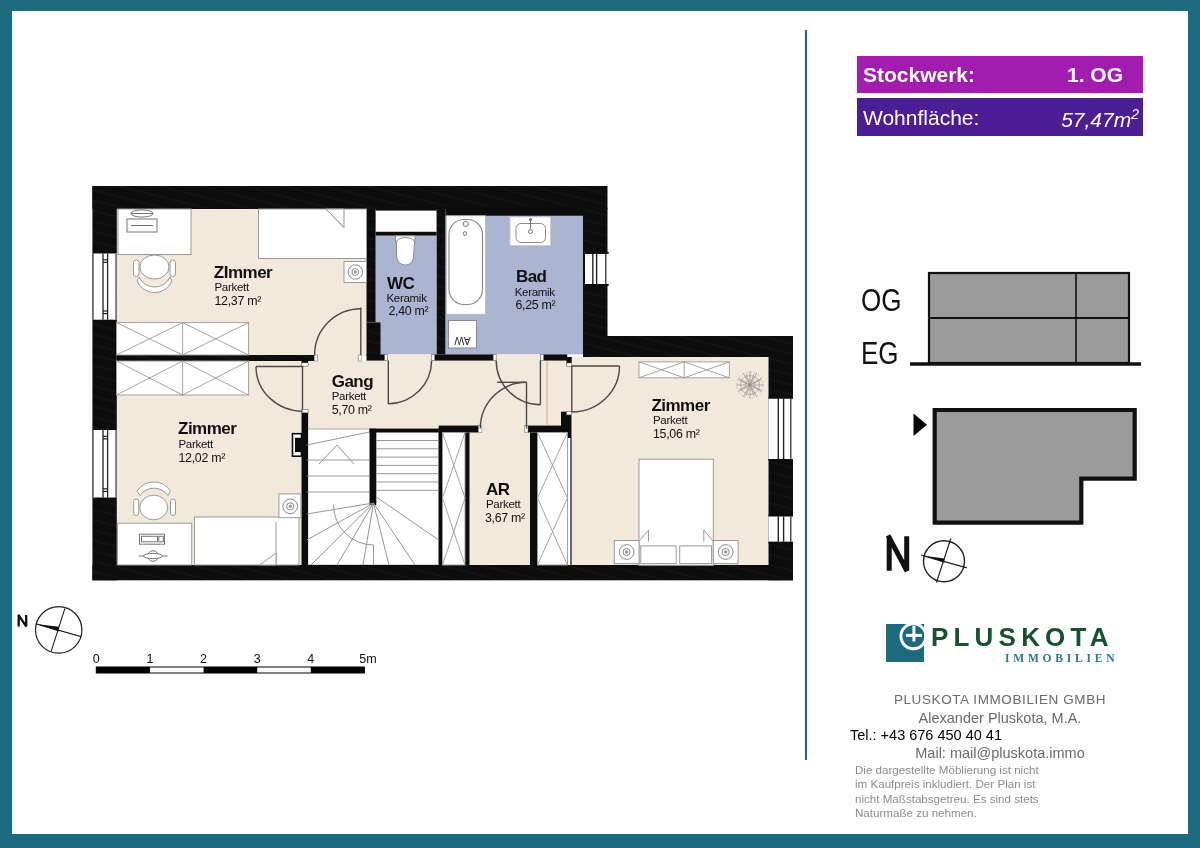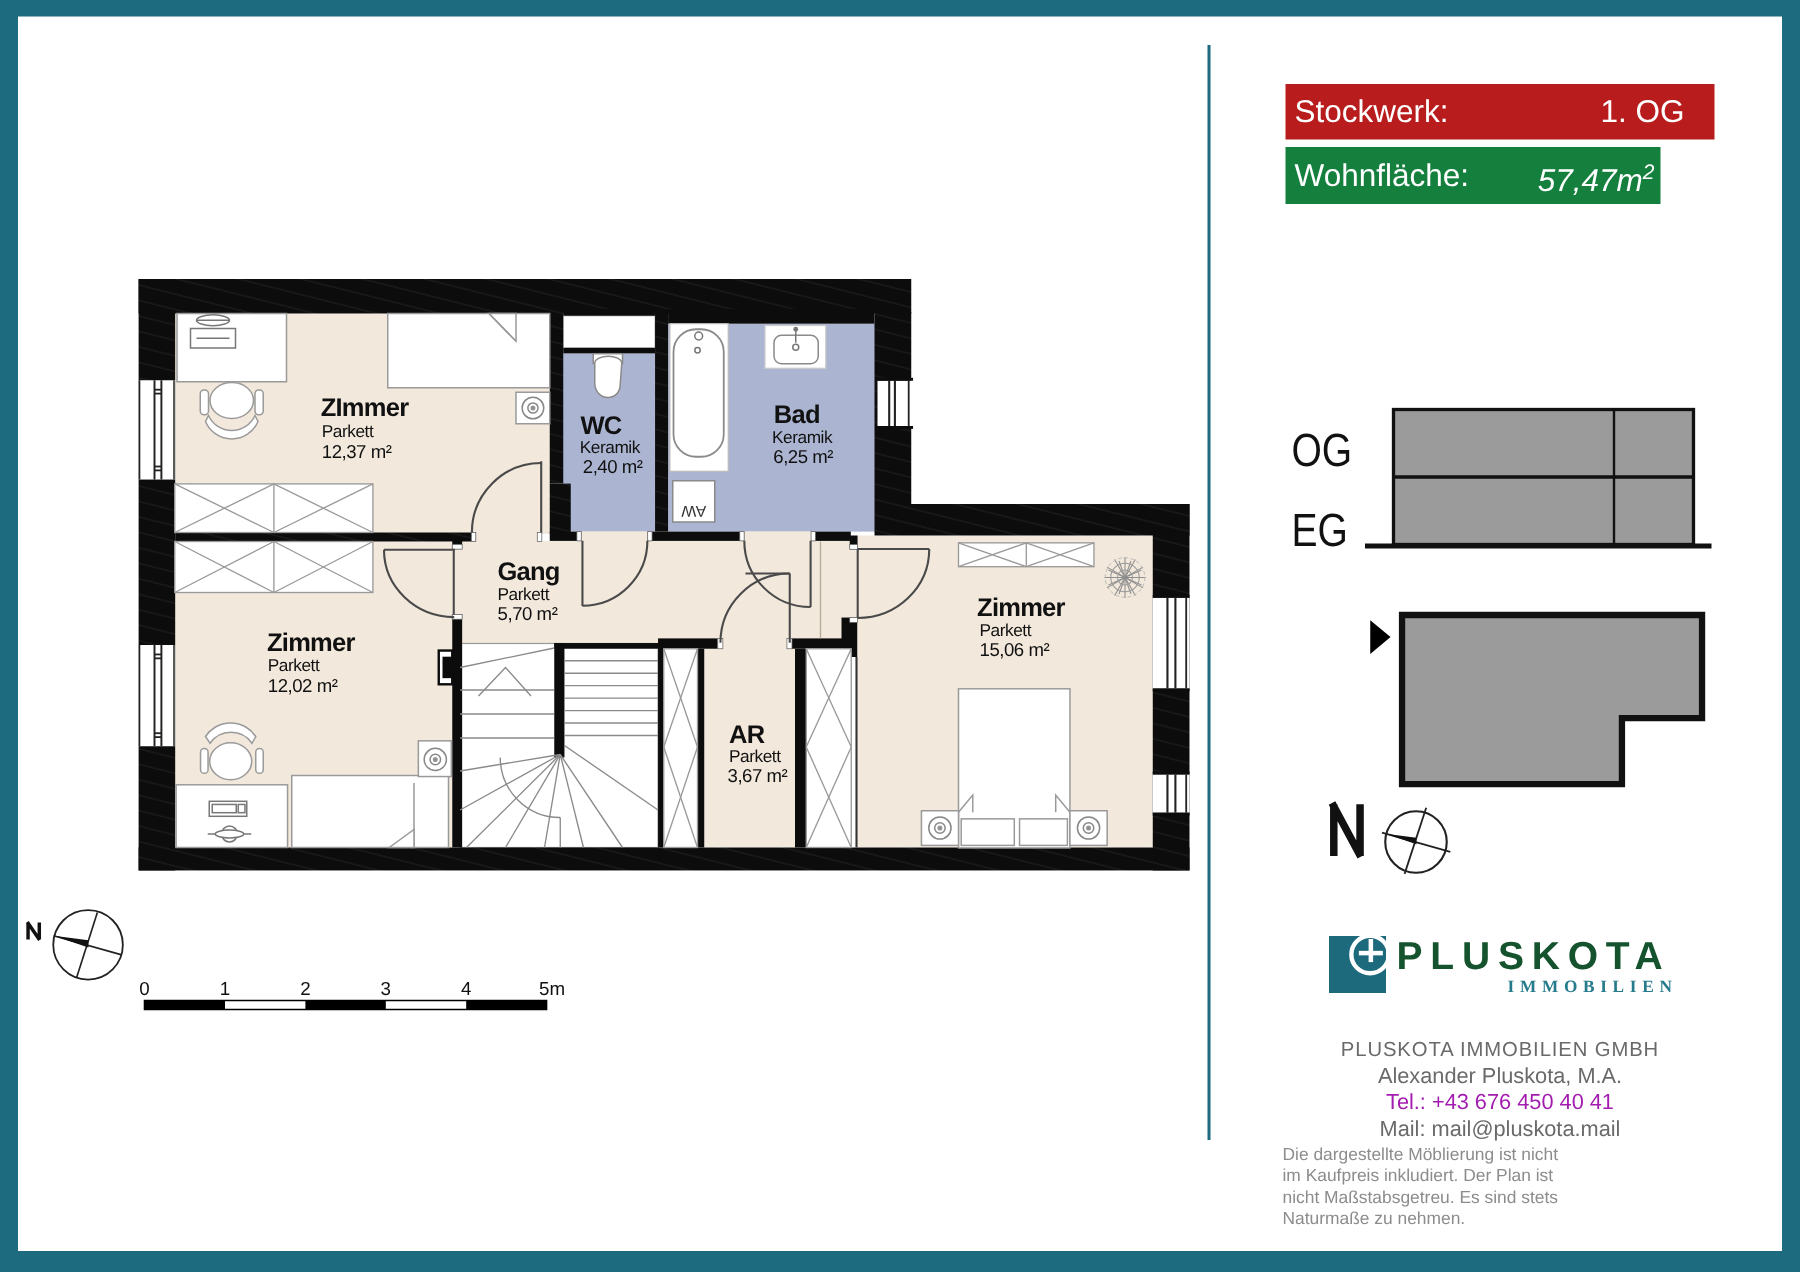--- a/index.html
+++ b/index.html
@@ -14,26 +14,26 @@
   <div class="abs" style="left:0;top:0;width:1200px;height:11px;background:#1d6b7f;"></div>
 
   <div class="abs" style="left:0;top:0;width:12px;height:848px;background:#1d6b7f;"></div>
 
   <div class="abs" style="left:1188px;top:0;width:12px;height:848px;background:#1d6b7f;"></div>
 
   <div class="abs" style="left:0;top:834px;width:1200px;height:14px;background:#1d6b7f;"></div>
 
   <div class="abs" style="left:805px;top:30px;width:2px;height:730px;background:#1d6b7f;"></div>
 
-  <div class="abs" style="left:857px;top:56px;width:286px;height:37px;background:#b91c1c;color:#fff;font-size:21px;">
+  <div class="abs" style="left:857px;top:56px;width:286px;height:37px;background:#a21caf;color:#fff;font-size:21px;font-weight:bold;">
     <span class="abs" style="left:6px;top:7px;">Stockwerk:</span>
     <span class="abs" style="right:20px;top:7px;margin-left:12px;">1. OG</span>
   </div>
 
-  <div class="abs" style="left:857px;top:98px;width:250px;height:38px;background:#15803d;color:#fff;font-size:21px;">
+  <div class="abs" style="left:857px;top:98px;width:286px;height:38px;background:#4c1d95;color:#fff;font-size:21px;">
     <span class="abs" style="left:6px;top:8px;">Wohnfläche:</span>
     <span class="abs" style="right:4px;top:8px;font-style:italic;">57,47m<sup style="font-size:14px;">2</sup></span>
   </div>
 
   <svg class="abs" style="left:840px;top:250px;" width="320" height="340" viewBox="840 250 320 340">
 
     <text x="861" y="311" font-size="31" fill="#111" transform="translate(861,311) scale(0.84,1) translate(-861,-311)" font-family="Liberation Sans">OG</text>
 
     <text x="861" y="364" font-size="31" fill="#111" transform="translate(861,364) scale(0.84,1) translate(-861,-364)" font-family="Liberation Sans">EG</text>
 
@@ -71,23 +71,23 @@
   </svg>
 
   <div class="abs" style="left:931px;top:622px;width:200px;color:#14532d;font-size:26px;font-weight:bold;letter-spacing:5.2px;">PLUSKOTA</div>
 
   <div class="abs" style="left:1005px;top:652px;width:130px;color:#257a8c;font-size:11.5px;font-weight:bold;letter-spacing:3.8px;font-family:Liberation Serif, serif;">IMMOBILIEN</div>
 
   <div class="abs" style="left:850px;top:710px;width:300px;text-align:center;color:#6a6a6a;font-size:14.5px;">Alexander Pluskota, M.A.</div>
 
   <div class="abs" style="left:850px;top:692px;width:300px;text-align:center;color:#6a6a6a;font-size:13.5px;letter-spacing:0.6px;">PLUSKOTA IMMOBILIEN GMBH</div>
 
-  <div class="abs" style="left:850px;top:727px;width:300px;text-align:center;color:#a21caf;font-size:14.5px;">Tel.: +43 676 450 40 41</div>
-
-  <div class="abs" style="left:850px;top:745px;width:300px;text-align:center;color:#6a6a6a;font-size:14.5px;">Mail: mail@pluskota.mail</div>
+  <div class="abs" style="left:850px;top:727px;width:300px;text-align:left;color:#000000;font-size:14.5px;">Tel.: +43 676 450 40 41</div>
+
+  <div class="abs" style="left:850px;top:745px;width:300px;text-align:center;color:#6a6a6a;font-size:14.5px;">Mail: mail@pluskota.immo</div>
 
   <div class="abs" style="left:855px;top:763px;width:290px;text-align:left;color:#8c8c8c;font-size:11.6px;line-height:14.4px;">Die dargestellte Möblierung ist nicht<br>im Kaufpreis inkludiert. Der Plan ist<br>nicht Maßstabsgetreu. Es sind stets<br>Naturmaße zu nehmen.</div>
 
   <svg id="plan" class="abs" style="left:0;top:0;" width="800" height="848" viewBox="0 0 800 848">
     <defs>
       <pattern id="wallp" width="26" height="10" patternUnits="userSpaceOnUse" patternTransform="rotate(14)">
         <rect width="26" height="10" fill="#0c0c0c"></rect>
         <line x1="0" y1="2" x2="26" y2="2" stroke="#1b1b1b" stroke-width="0.9"></line>
       </pattern>
     </defs>

